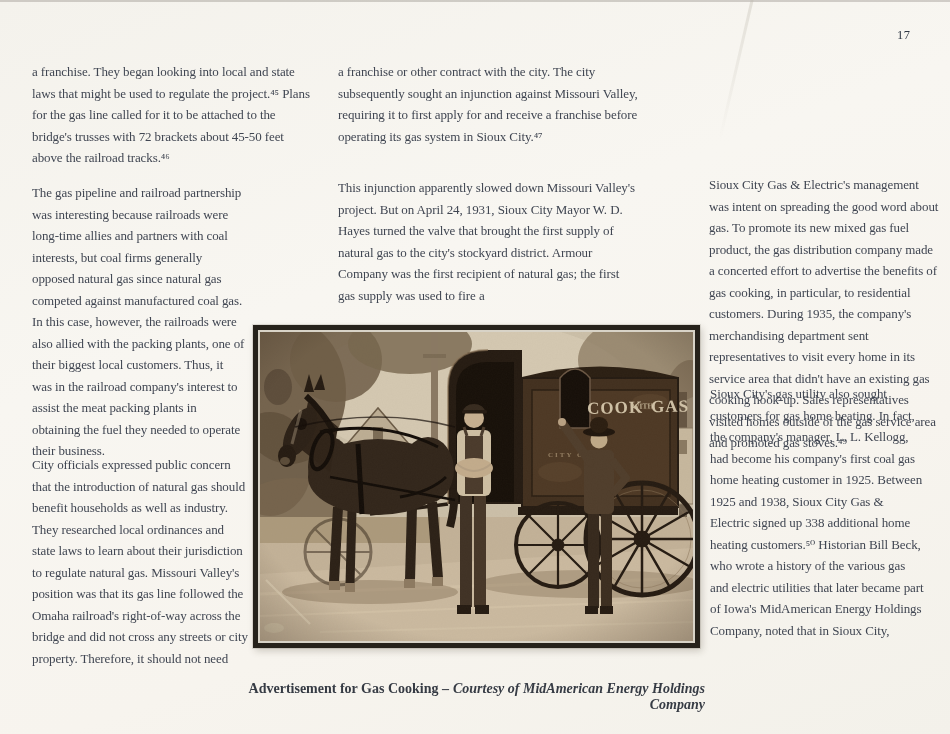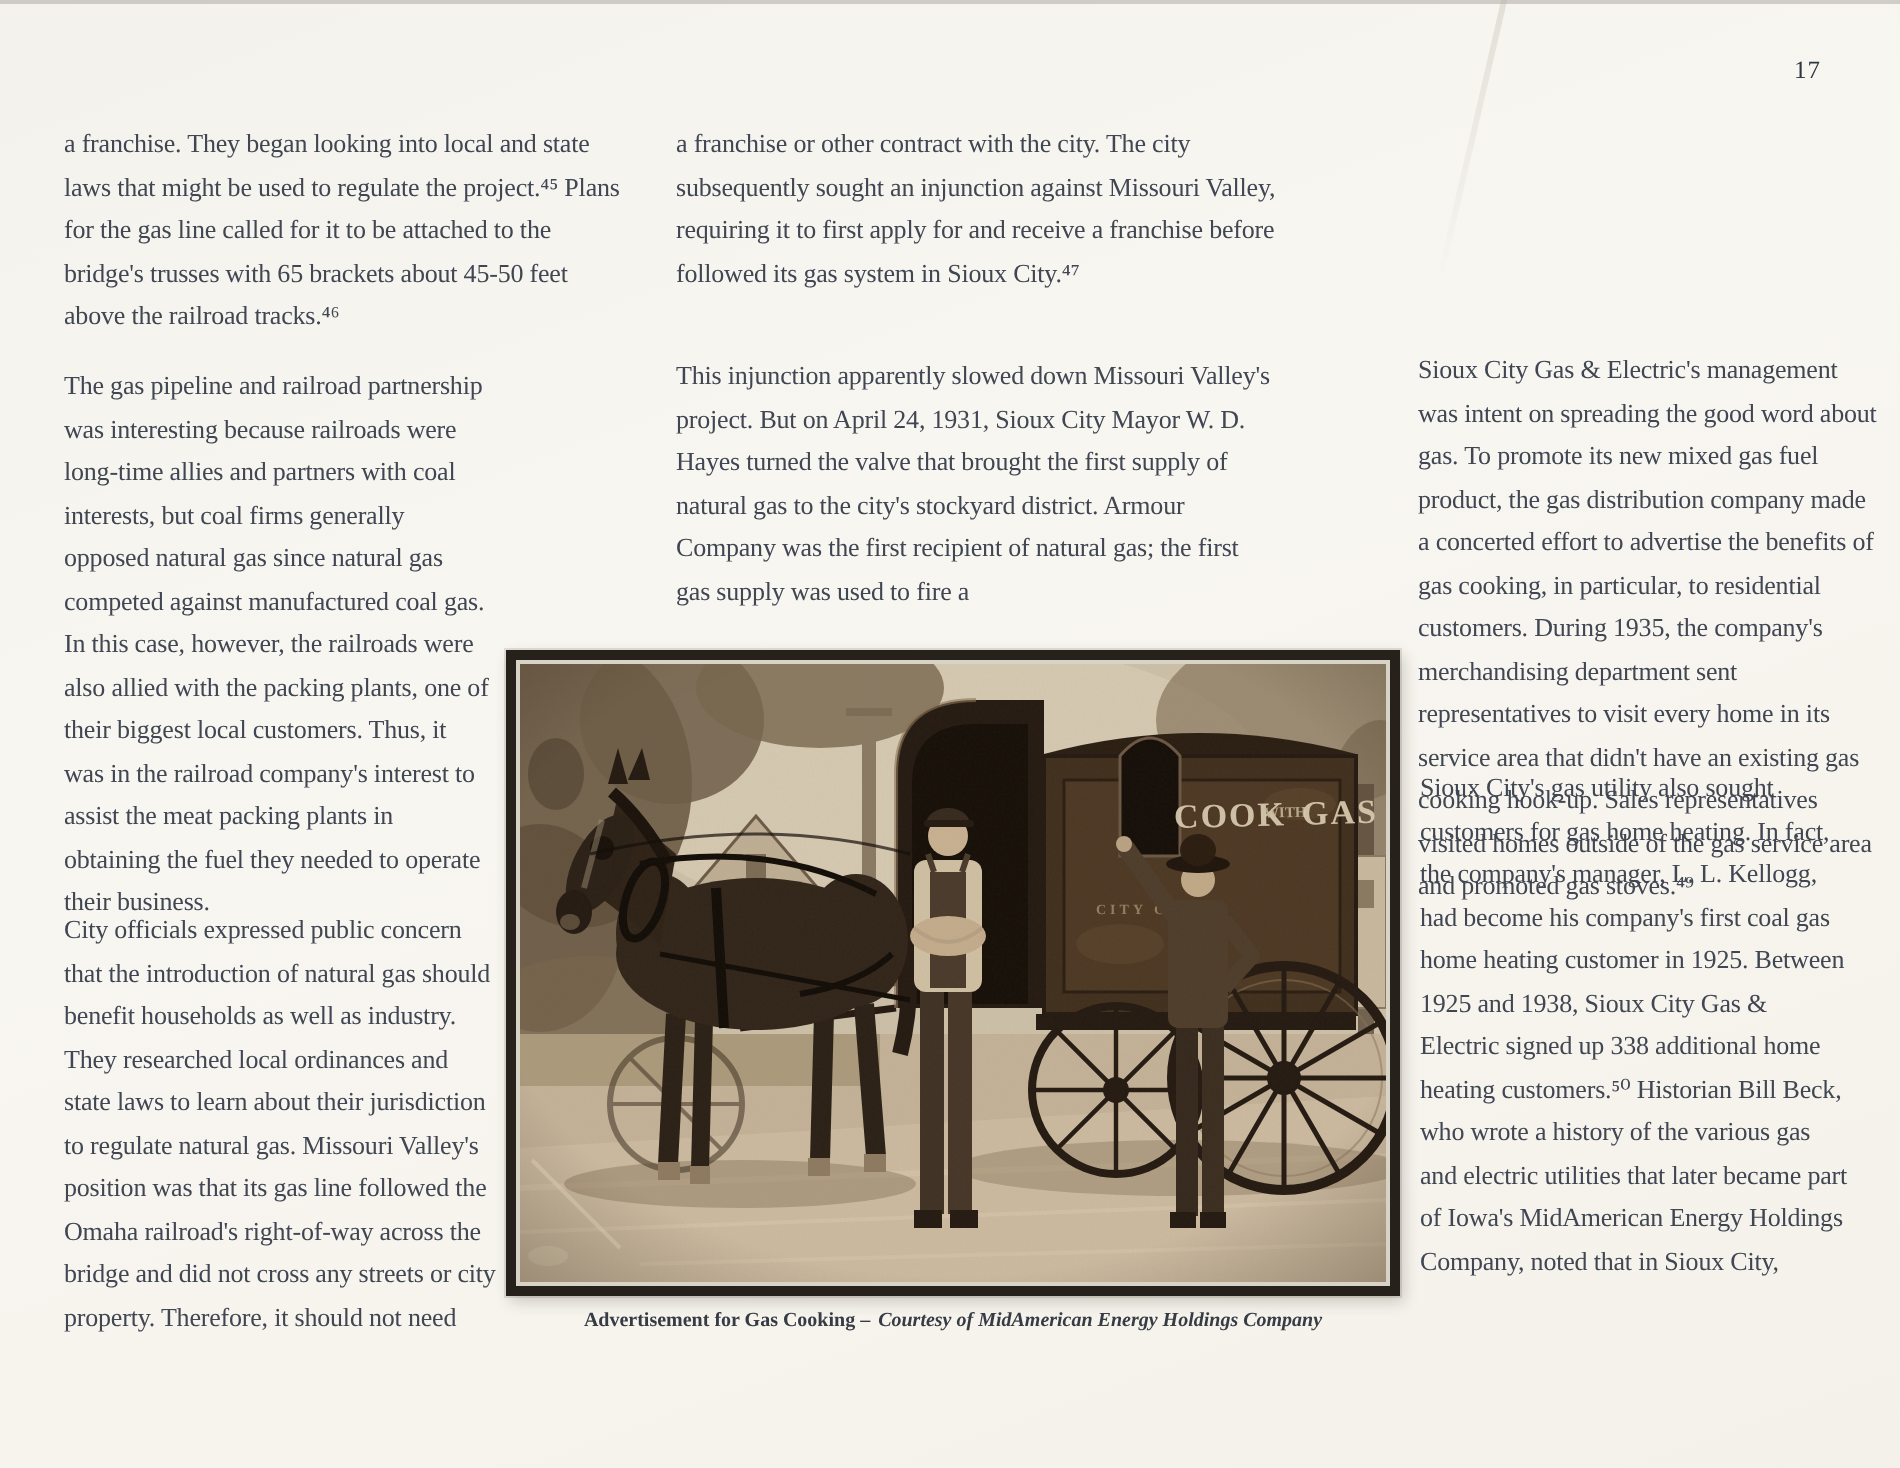--- a/index.html
+++ b/index.html
@@ -23,39 +23,39 @@
   #c3p1{left:649px;top:61px;width:292px;}
   #c3p2{left:649px;top:126px;width:290px;margin-top:48px;}
   #c3p3{left:710px;top:383px;width:214px;}
   .spacer-r{float:right;width:64px;height:330px;margin-top:129px;}
   .spacer-l{float:left;width:60px;height:330px;margin-top:193px;}
   .photo-frame{position:absolute;left:253px;top:325px;width:447px;height:323px;
     background:#26221b;padding:5px;box-sizing:border-box;
     box-shadow:0 0 0 1px rgba(60,50,30,.12), 2px 3px 7px rgba(60,50,30,.22);}
   .photo-mat{width:100%;height:100%;border:2px solid #d8d3c7;box-sizing:border-box;background:#cfc3ac;}
   .photo-mat svg{display:block;width:100%;height:100%;}
-  .caption{position:absolute;left:248px;top:655px;width:457px;text-align:center;
-    font-size:10px;color:#363b44;}
+  .caption{position:absolute;left:248px;top:681px;width:457px;text-align:right;
+    font-size:14px;color:#363b44;}
   .caption .roman{font-weight:bold;margin-right:4px;}
   .caption .courtesy{font-weight:bold;font-style:italic;}
   .sign-text{font-family:"Liberation Serif","DejaVu Serif",serif;font-weight:bold;}
 </style>
 </head>
 <body>
 
 <div class="page">
   <div class="edge-top"></div>
   <div class="crease"></div>
   <div class="page-number">17</div>
 
-  <div class="para" id="c1p1"><span>a franchise. They began looking into local and state laws that might be used to regulate the project.⁴⁵ Plans for the gas line called for it to be attached to the bridge's trusses with 65 brackets about 45-50 feet above the railroad tracks.⁴⁶</span></div>
+  <div class="para" id="c1p1"><span>a franchise. They began looking into local and state laws that might be used to regulate the project.⁴⁵ Plans for the gas line called for it to be attached to the bridge's trusses with 72 brackets about 45-50 feet above the railroad tracks.⁴⁶</span></div>
   <div class="para" id="c1p2"><span class="spacer-r"></span><span>The gas pipeline and railroad partnership was interesting because railroads were long-time allies and partners with coal interests, but coal firms generally opposed natural gas since natural gas competed against manufactured coal gas. In this case, however, the railroads were also allied with the packing plants, one of their biggest local customers. Thus, it was in the railroad company's interest to assist the meat packing plants in obtaining the fuel they needed to operate their business.</span></div>
   <div class="para" id="c1p3"><span>City officials expressed public concern that the introduction of natural gas should benefit households as well as industry. They researched local ordinances and state laws to learn about their jurisdiction to regulate natural gas. Missouri Valley's position was that its gas line followed the Omaha railroad's right-of-way across the bridge and did not cross any streets or city property. Therefore, it should not need</span></div>
 
-  <div class="para" id="c2p1"><span>a franchise or other contract with the city. The city subsequently sought an injunction against Missouri Valley, requiring it to first apply for and receive a franchise before followed its gas system in Sioux City.⁴⁷</span></div>
+  <div class="para" id="c2p1"><span>a franchise or other contract with the city. The city subsequently sought an injunction against Missouri Valley, requiring it to first apply for and receive a franchise before operating its gas system in Sioux City.⁴⁷</span></div>
   <div class="para" id="c2p2"><span>This injunction apparently slowed down Missouri Valley's project. But on April 24, 1931, Sioux City Mayor W. D. Hayes turned the valve that brought the first supply of natural gas to the city's stockyard district. Armour Company was the first recipient of natural gas; the first gas supply was used to fire a</span></div>
 
   <div class="para" id="c3p2"><span class="spacer-l"></span><span>Sioux City Gas &amp; Electric's management was intent on spreading the good word about gas. To promote its new mixed gas fuel product, the gas distribution company made a concerted effort to advertise the benefits of gas cooking, in particular, to residential customers. During 1935, the company's merchandising department sent representatives to visit every home in its service area that didn't have an existing gas cooking hook-up. Sales representatives visited homes outside of the gas service area and promoted gas stoves.⁴⁹</span></div>
   <div class="para" id="c3p3"><span>Sioux City's gas utility also sought customers for gas home heating. In fact, the company's manager, L. L. Kellogg, had become his company's first coal gas home heating customer in 1925. Between 1925 and 1938, Sioux City Gas &amp; Electric signed up 338 additional home heating customers.⁵⁰ Historian Bill Beck, who wrote a history of the various gas and electric utilities that later became part of Iowa's MidAmerican Energy Holdings Company, noted that in Sioux City,</span></div>
 
   <div class="photo-frame">
     <div class="photo-mat">
       <svg viewBox="0 0 433 309" preserveAspectRatio="none" role="img">
         <defs>
           <radialGradient id="vig" cx="50%" cy="45%" r="75%">

